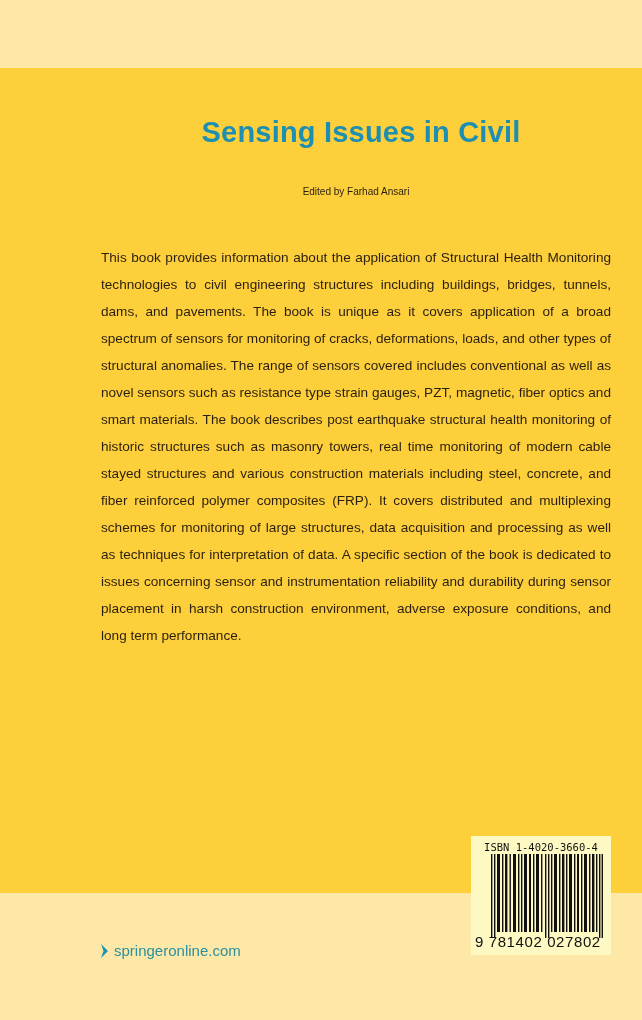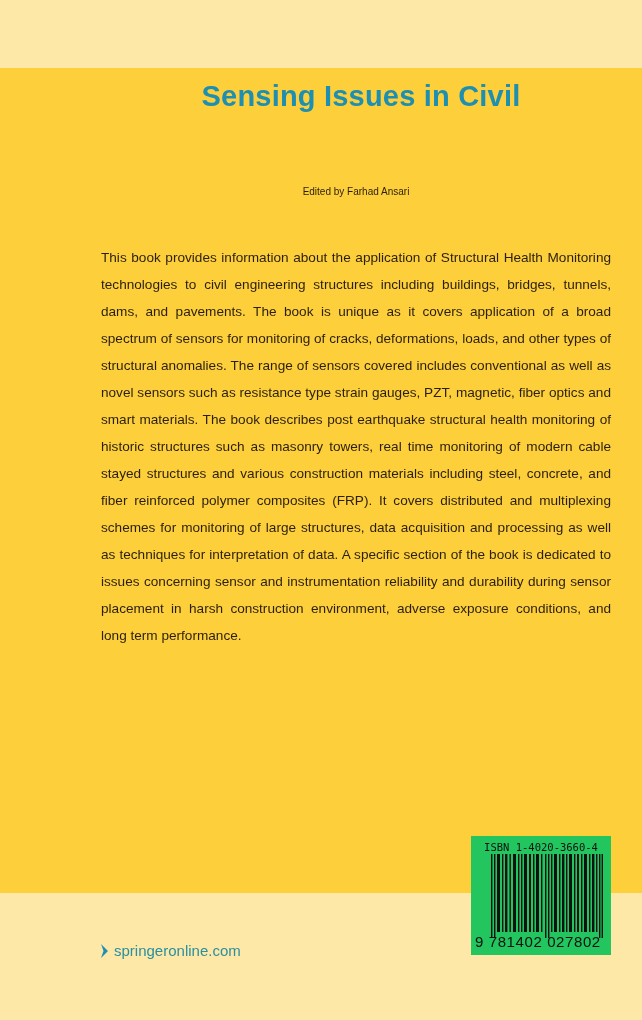--- a/index.html
+++ b/index.html
@@ -9,34 +9,34 @@
       font-family: "Liberation Sans", sans-serif;
     }
     .band-top { position: absolute; left: 0; top: 0; width: 642px; height: 68px; background: #fde8a8; }
     .band-main { position: absolute; left: 0; top: 68px; width: 642px; height: 825px; background: #fdcf3a; }
     .band-bottom { position: absolute; left: 0; top: 893px; width: 642px; height: 127px; background: #fde8a8; }
     .title {
       position: absolute; left: 60px; top: 78px; width: 580px;
       text-align: center; color: #1e8fb0; font-weight: bold;
       font-size: 29px; line-height: 36px; letter-spacing: 0.2px;
     }
-    .title div { white-space: nowrap; }
+    .title div { white-space: nowrap; margin-top: 36px; }
     .title .l1 { padding-left: 22px; }
     .editor {
       position: absolute; left: 200px; top: 186px; width: 312px; text-align: center;
       font-size: 10px; color: #2a1f10;
     }
     .blurb {
       position: absolute; left: 101px; top: 244px; width: 510px;
       font-size: 13.6px; line-height: 27px; color: #2a1f10;
       text-align: justify;
     }
     .barcode {
       position: absolute; left: 471px; top: 836px; width: 140px; height: 119px;
-      background: #22c55e;
+      background: #fef9c3;
     }
     .isbn {
       position: absolute; left: 0; top: 5px; width: 140px; text-align: center;
       font-family: "DejaVu Sans Mono", monospace; font-size: 10.5px; color: #111;
     }
     .bars { position: absolute; left: 20px; top: 18px; width: 112px; height: 84px; }
     .ean {
       position: absolute; left: 4px; top: 97px; width: 134px;
       font-family: "Liberation Sans", sans-serif; font-size: 15px; color: #111;
       letter-spacing: 0.6px; background: transparent;

